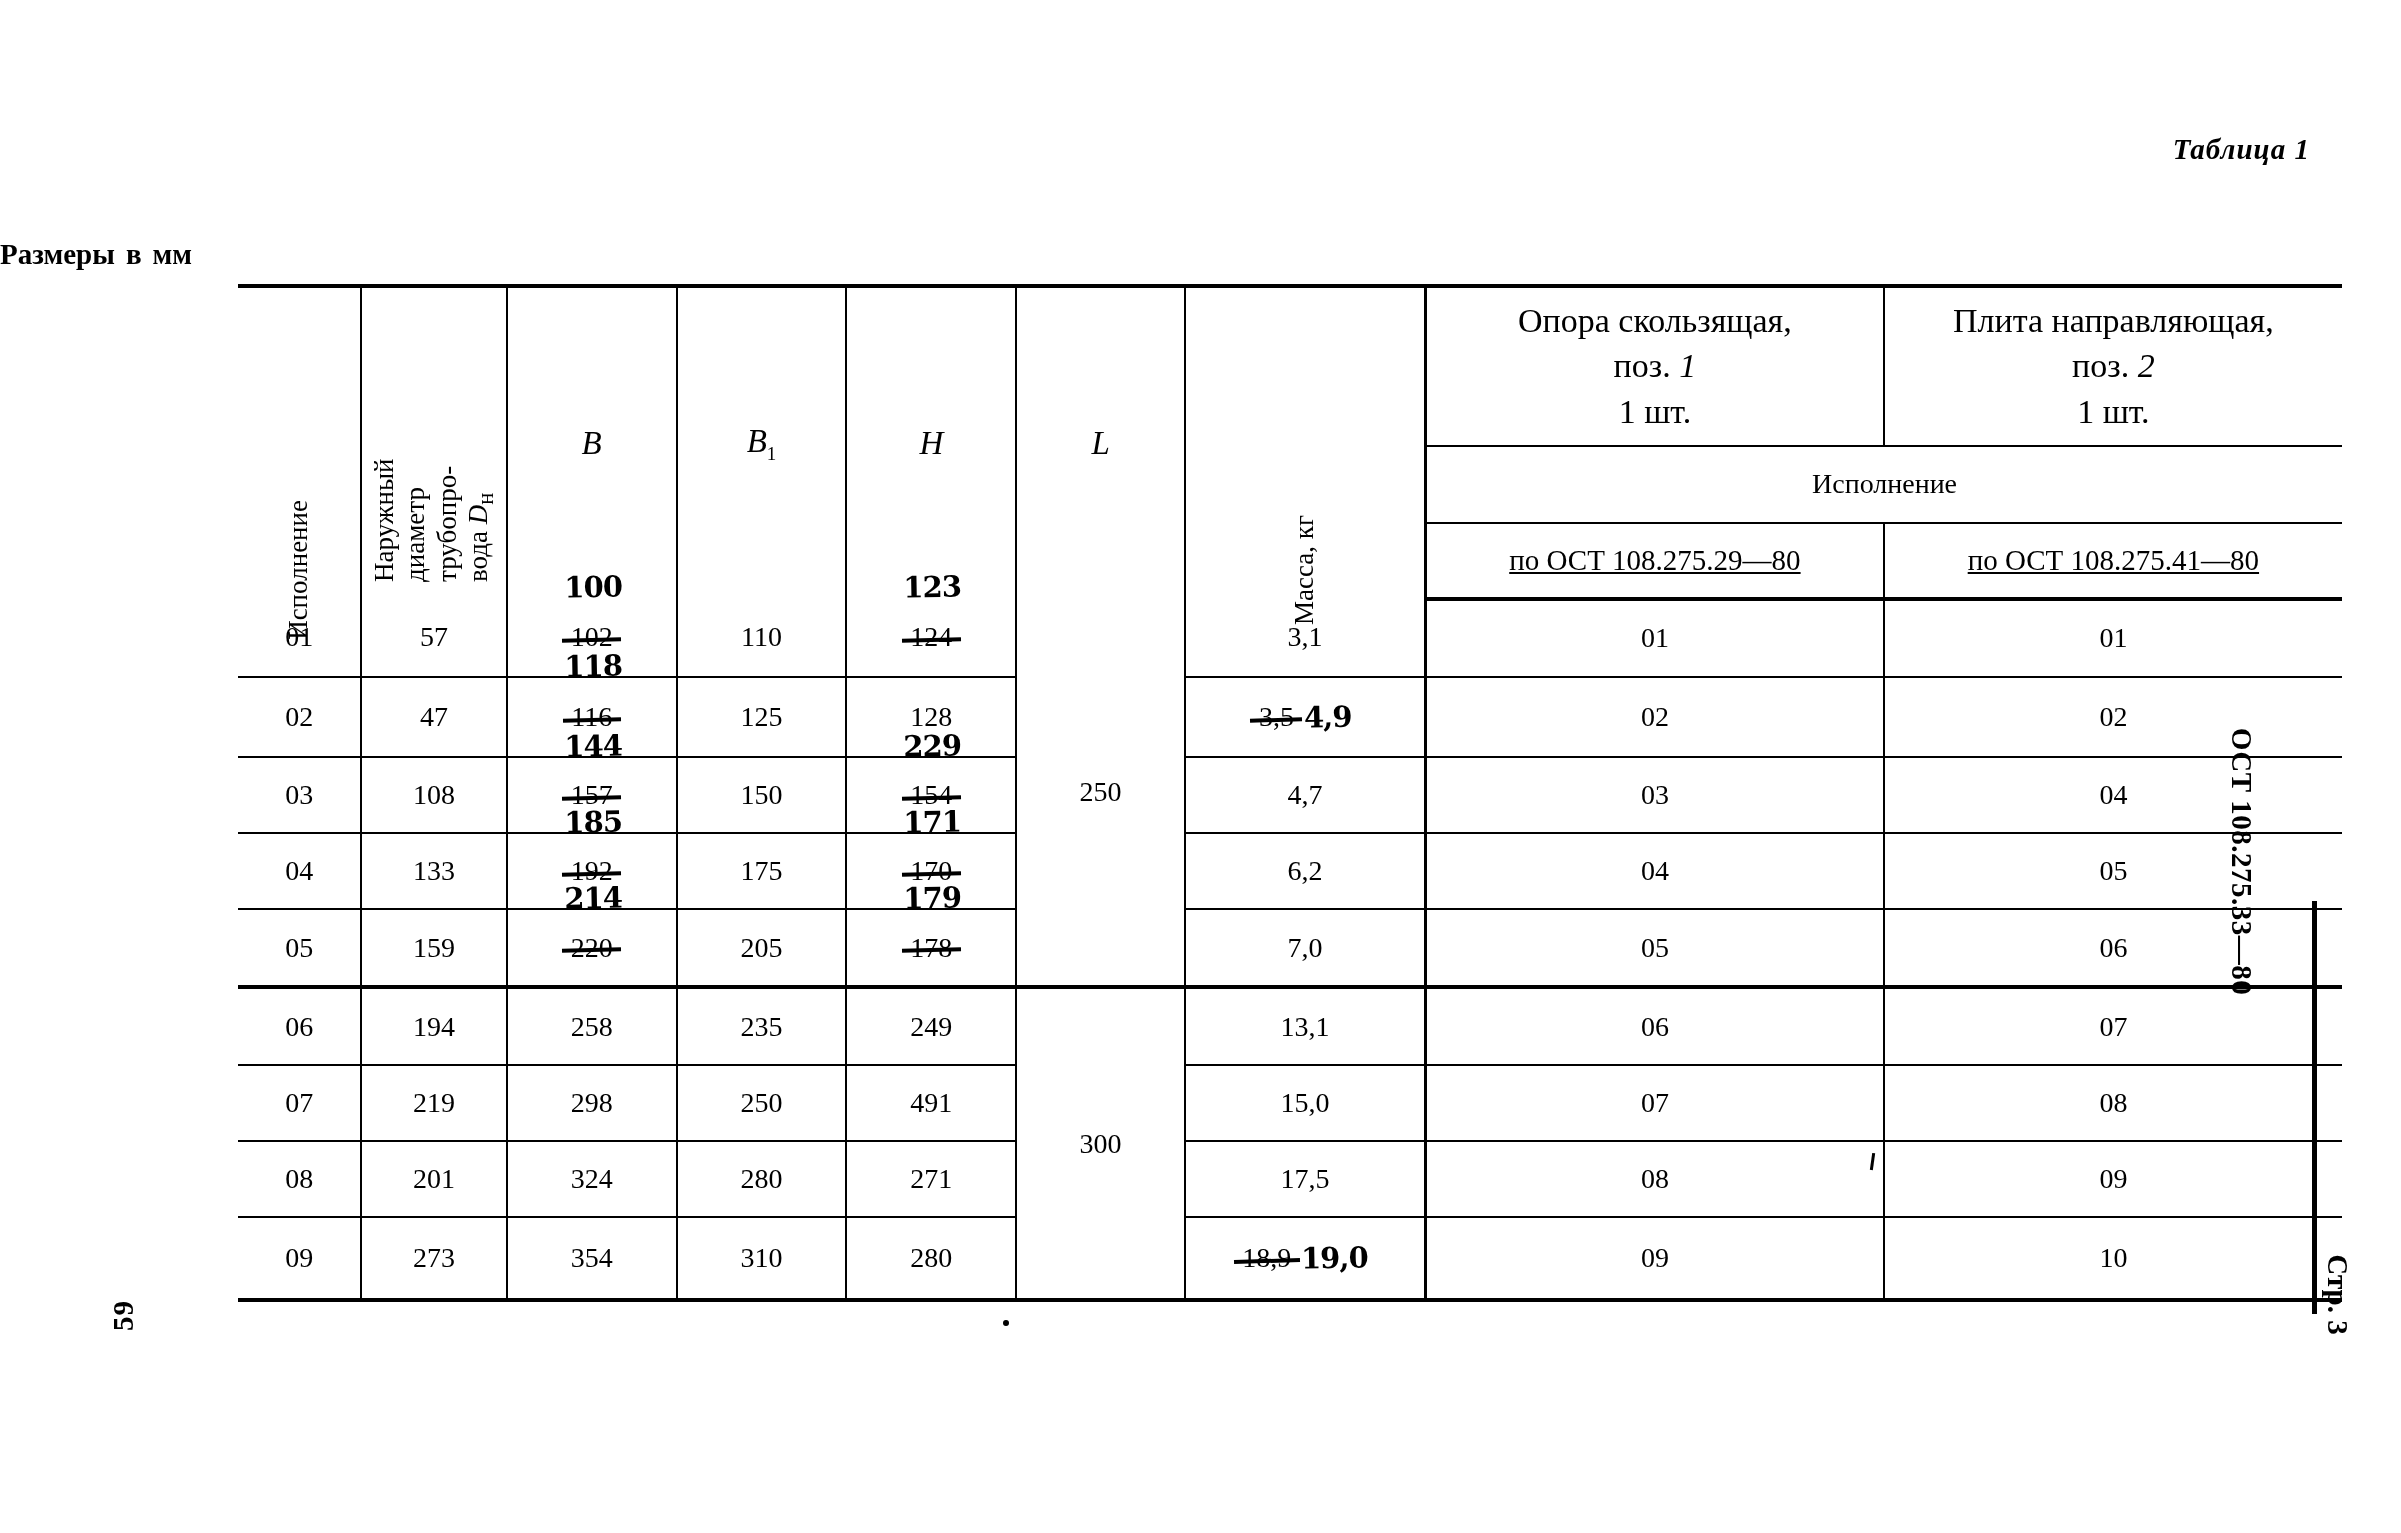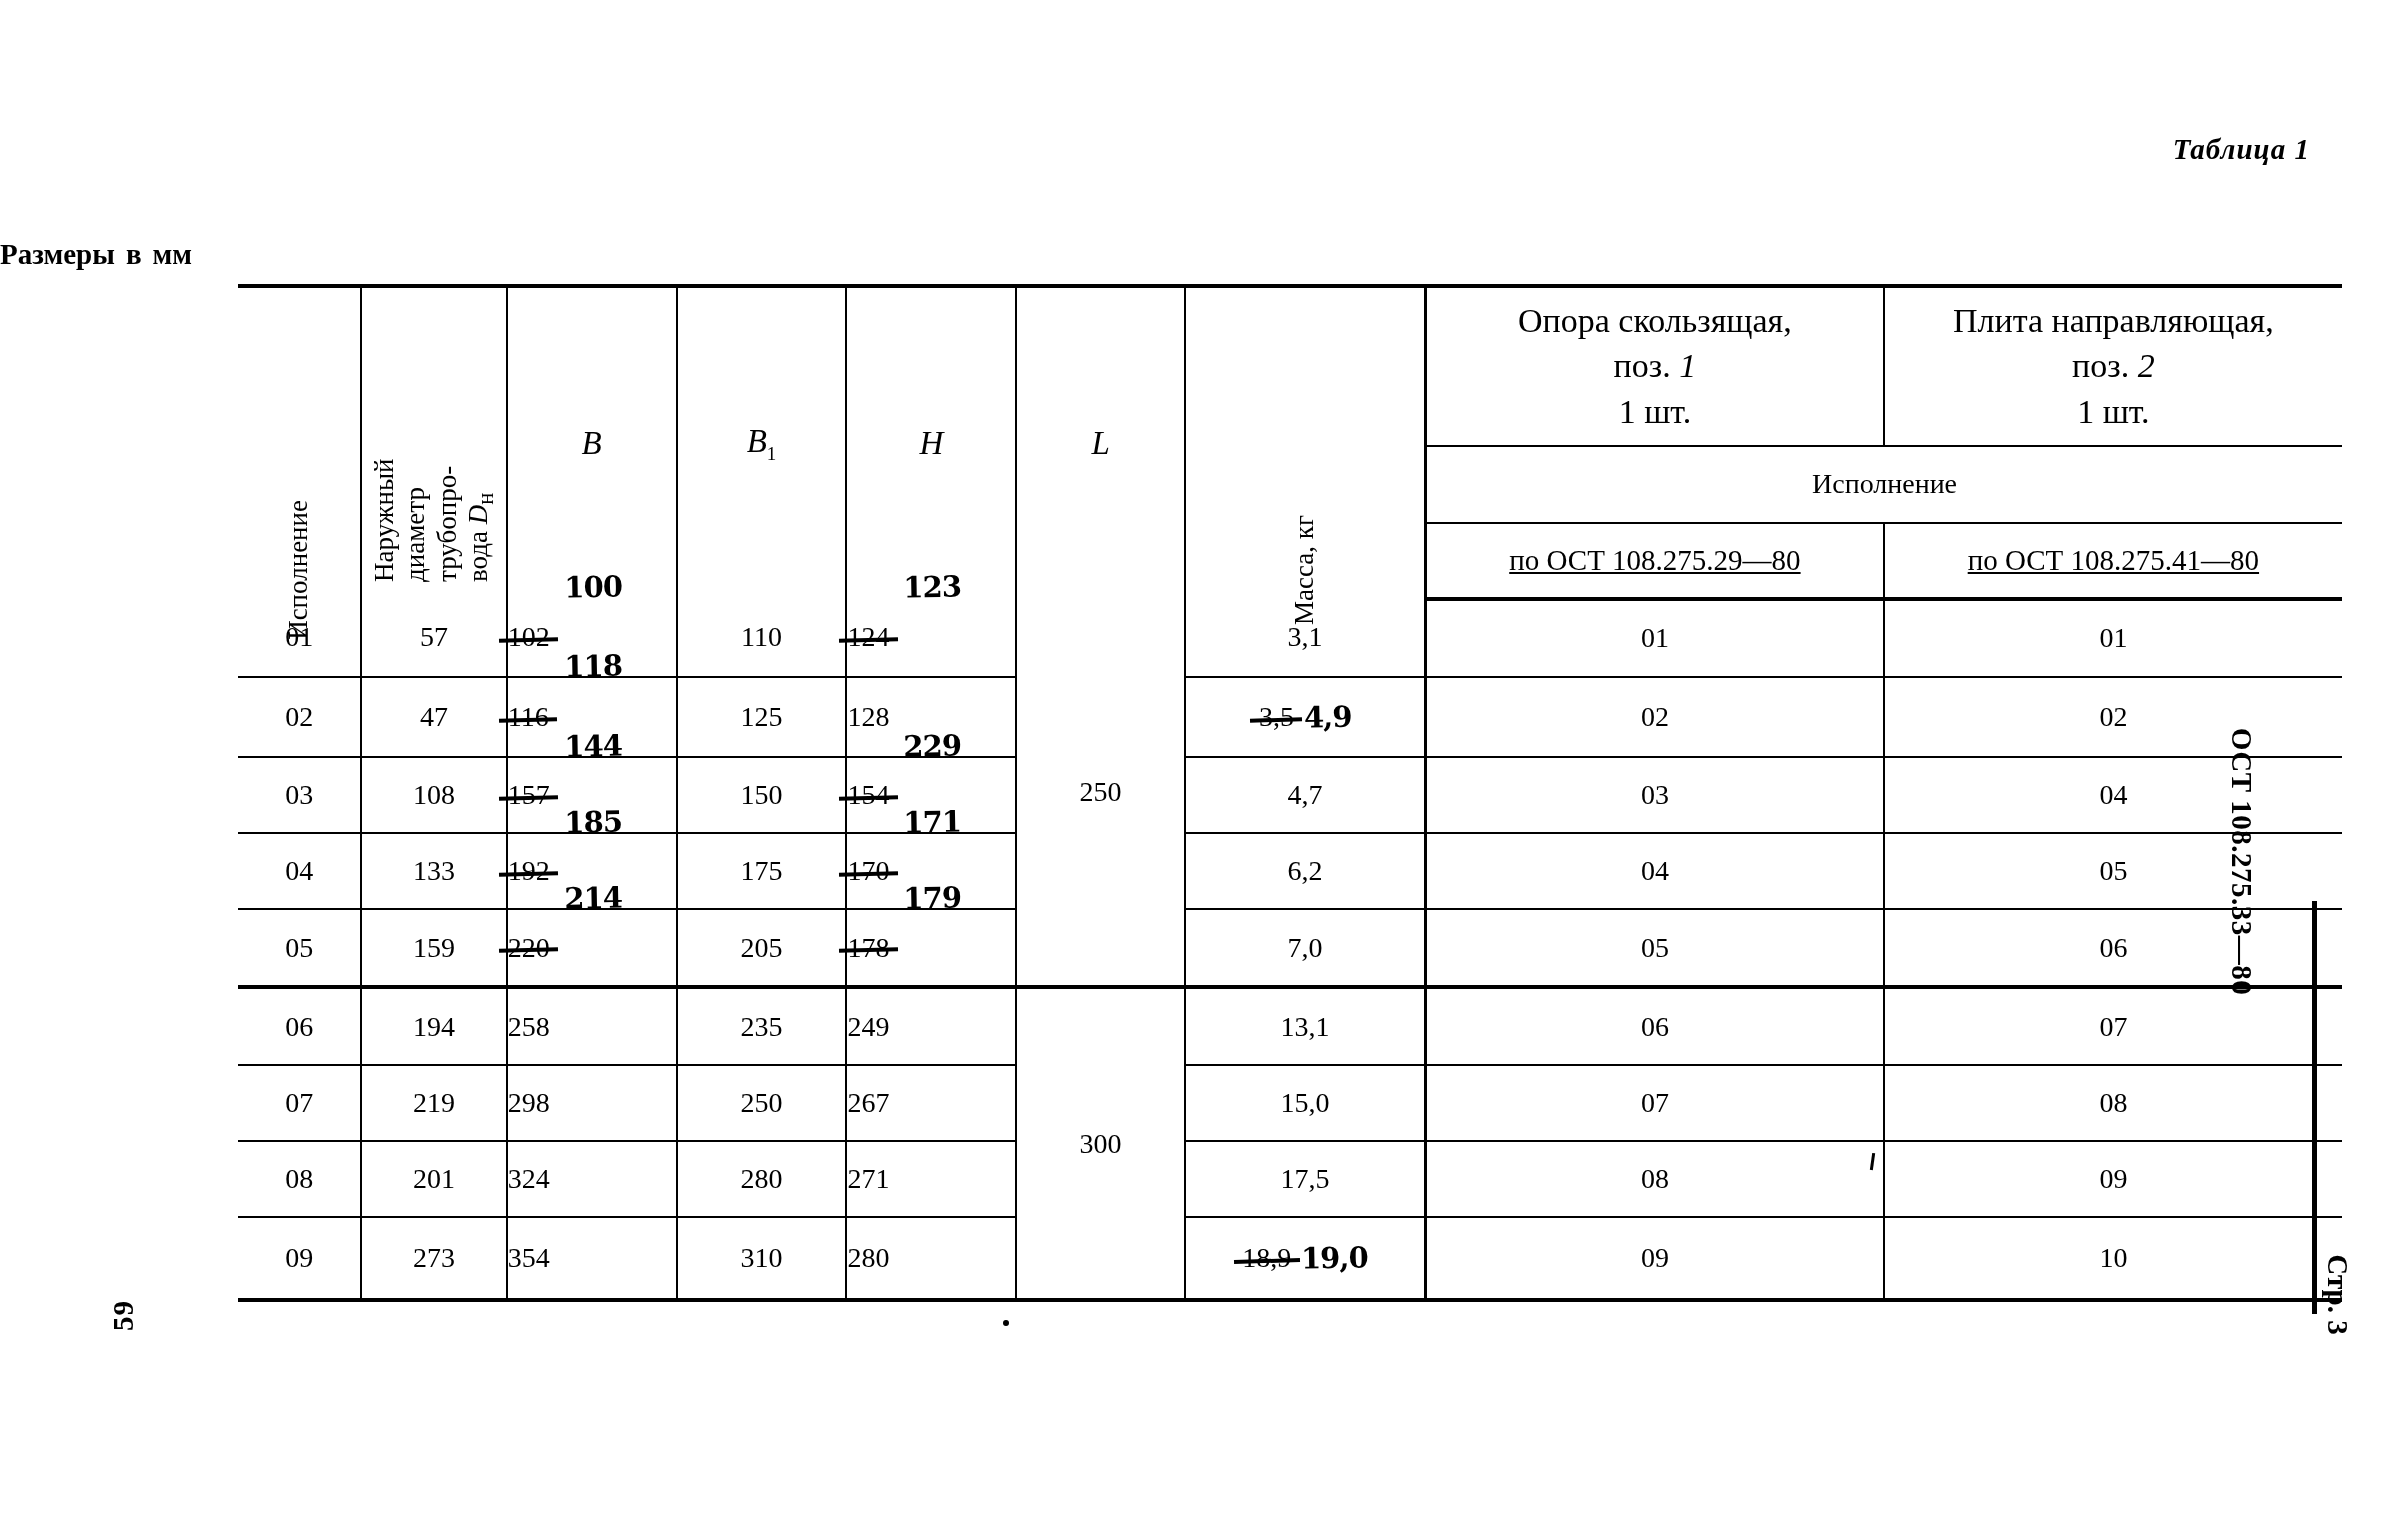--- a/index.html
+++ b/index.html
@@ -153,21 +153,21 @@
     padding: 9.6px 5.8px;
   }
   .hdr-ost { font-size: 29px; padding: 7.7px 3.8px; white-space: nowrap; text-decoration: underline; }
 
   
   .cellstack {
     position: relative;
     height: 100%;
     display: flex;
     align-items: center;
-    justify-content: flex-start;
+    justify-content: center;
   }
   .struck {
     position: relative;
     display: inline-block;
   }
   .struck::after {
     content: "";
     position: absolute;
     left: -8.6px; right: -8.6px;
     top: 52%;
@@ -429,21 +429,21 @@
             <td class="r-thin-bot c-right">07</td>
             <td class="r-thin-bot c-right">219</td>
             <td class="r-thin-bot c-right">
               <div class="cellstack">
                 <span>298</span>
               </div>
             </td>
             <td class="r-thin-bot c-right">250</td>
             <td class="r-thin-bot c-right">
               <div class="cellstack">
-                <span>267</span>
+                <span>491</span>
               </div>
             </td>
             <td class="r-thin-bot c-right-hv"><span class="inline-pair">
                 <span>15,0</span>
               </span></td>
             <td class="r-thin-bot c-right">07</td>
             <td class="r-thin-bot">08</td>
           </tr>
           <tr>
             <td class="r-thin-bot c-right">08</td>

